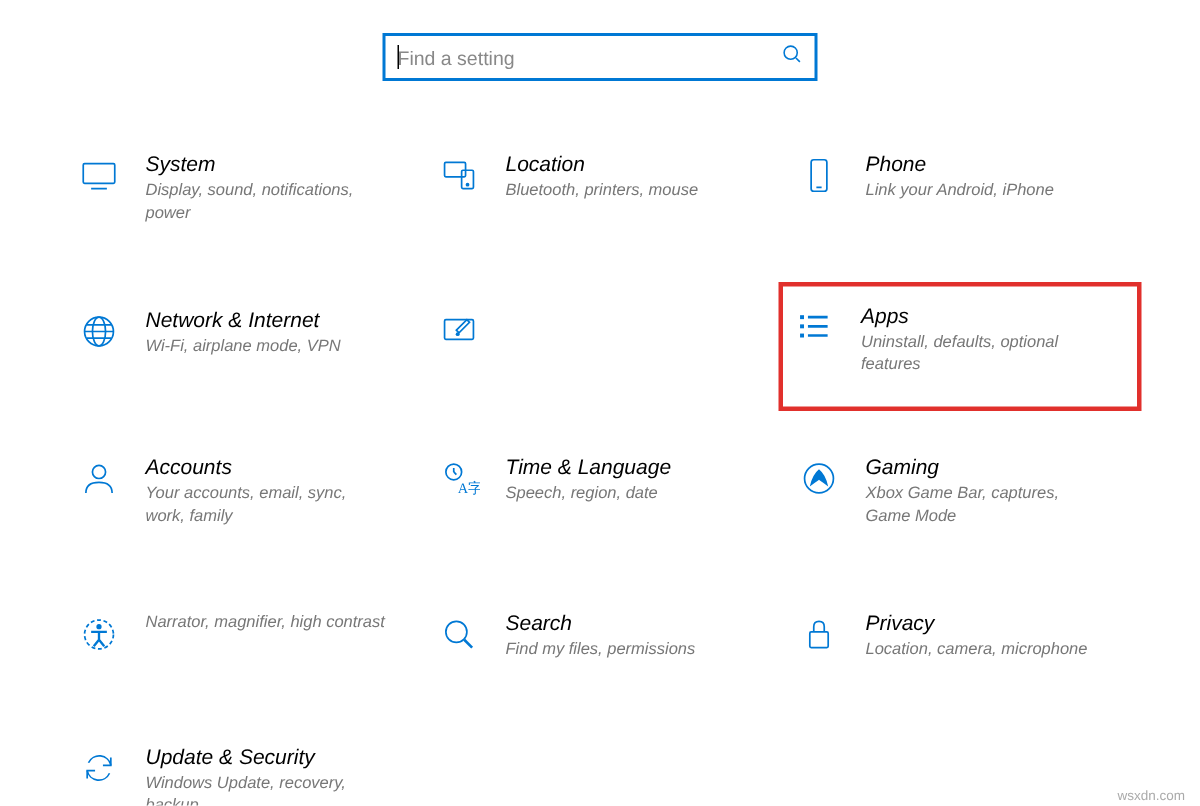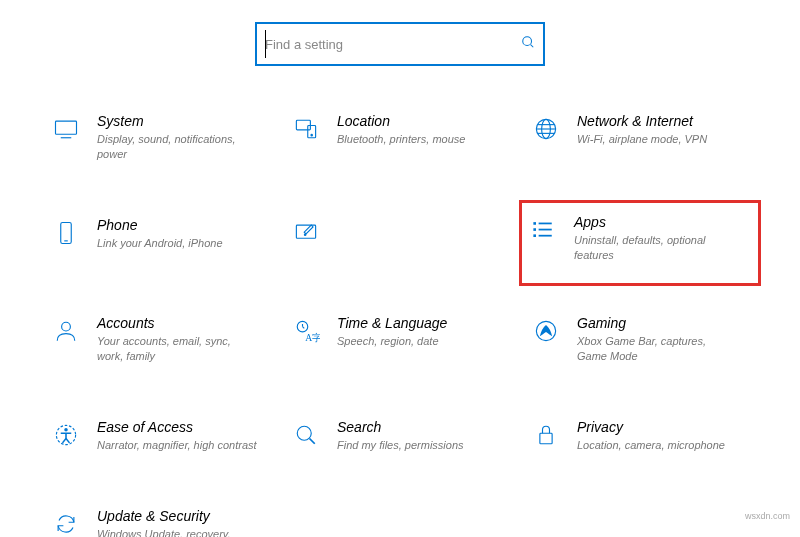--- a/index.html
+++ b/index.html
@@ -16,21 +16,21 @@
       position: relative;
     }
     .search-wrap {
       display: flex;
       justify-content: center;
       padding-top: 22px;
       padding-bottom: 40px;
     }
     .search-box {
       width: 290px;
-      height: 44px;
+      height: 32px;
       border: 2px solid #0078d4;
       display: flex;
       align-items: center;
       padding: 0 8px;
       position: relative;
     }
     .search-input {
       border: none;
       outline: none;
       flex: 1;
@@ -101,21 +101,21 @@
     }
     .tile-desc {
       font-size: 11px;
       color: #777;
       line-height: 1.35;
       margin-top: 2px;
       max-width: 160px;
     }
     .watermark {
       position: absolute;
-      bottom: 16px;
+      bottom: 2px;
       right: 10px;
       font-size: 9px;
       color: #aaa;
       text-align: right;
     }
   </style>
 </head>
 <body>
 
 <div class="search-wrap">
@@ -156,43 +156,43 @@
     </div>
     <div class="tile-text">
       <div class="tile-title">Location</div>
       <div class="tile-desc">Bluetooth, printers, mouse</div>
     </div>
   </div>
 
   <div class="tile">
     <div class="tile-icon">
       <svg viewBox="0 0 32 32">
+          <rect x="10" y="4" width="12" height="24" rx="2"></rect>
+          <line x1="14" y1="25" x2="18" y2="25"></line>
+        </svg>
+    </div>
+    <div class="tile-text">
+      <div class="tile-title">Phone</div>
+      <div class="tile-desc">Link your Android, iPhone</div>
+    </div>
+  </div>
+
+  <div class="tile">
+    <div class="tile-icon">
+      <svg viewBox="0 0 32 32">
           <circle cx="16" cy="16" r="11"></circle>
           <ellipse cx="16" cy="16" rx="5" ry="11"></ellipse>
           <line x1="5" y1="16" x2="27" y2="16"></line>
           <line x1="6.5" y1="11" x2="25.5" y2="11"></line>
           <line x1="6.5" y1="21" x2="25.5" y2="21"></line>
         </svg>
     </div>
     <div class="tile-text">
       <div class="tile-title">Network &amp; Internet</div>
       <div class="tile-desc">Wi-Fi, airplane mode, VPN</div>
-    </div>
-  </div>
-
-  <div class="tile">
-    <div class="tile-icon">
-      <svg viewBox="0 0 32 32">
-          <rect x="10" y="4" width="12" height="24" rx="2"></rect>
-          <line x1="14" y1="25" x2="18" y2="25"></line>
-        </svg>
-    </div>
-    <div class="tile-text">
-      <div class="tile-title">Phone</div>
-      <div class="tile-desc">Link your Android, iPhone</div>
     </div>
   </div>
 
   <div class="tile">
     <div class="tile-icon">
       <svg viewBox="0 0 32 32">
           <rect x="5" y="7" width="22" height="15" rx="1"></rect>
           <path d="M14 15 L22 7 L24 9 L16 17 Z"></path>
           <circle cx="15" cy="18" r="1.5" fill="#0078d4" stroke="none"></circle>
         </svg>
@@ -259,21 +259,20 @@
 
   <div class="tile">
     <div class="tile-icon">
       <svg viewBox="0 0 32 32">
           <circle cx="16" cy="16" r="11" stroke-dasharray="3 2"></circle>
           <circle cx="16" cy="10" r="2" fill="#0078d4" stroke="none"></circle>
           <path d="M10 14 L22 14 M16 14 L16 20 M16 20 L12 25 M16 20 L20 25" stroke-width="1.8"></path>
         </svg>
     </div>
     <div class="tile-text">
-      <div class="tile-title">Ease of Access</div>
       <div class="tile-desc">Narrator, magnifier, high contrast</div>
     </div>
   </div>
 
   <div class="tile">
     <div class="tile-icon">
       <svg viewBox="0 0 32 32">
           <circle cx="14" cy="14" r="8"></circle>
           <line x1="20" y1="20" x2="26" y2="26" stroke-width="2"></line>
         </svg>

